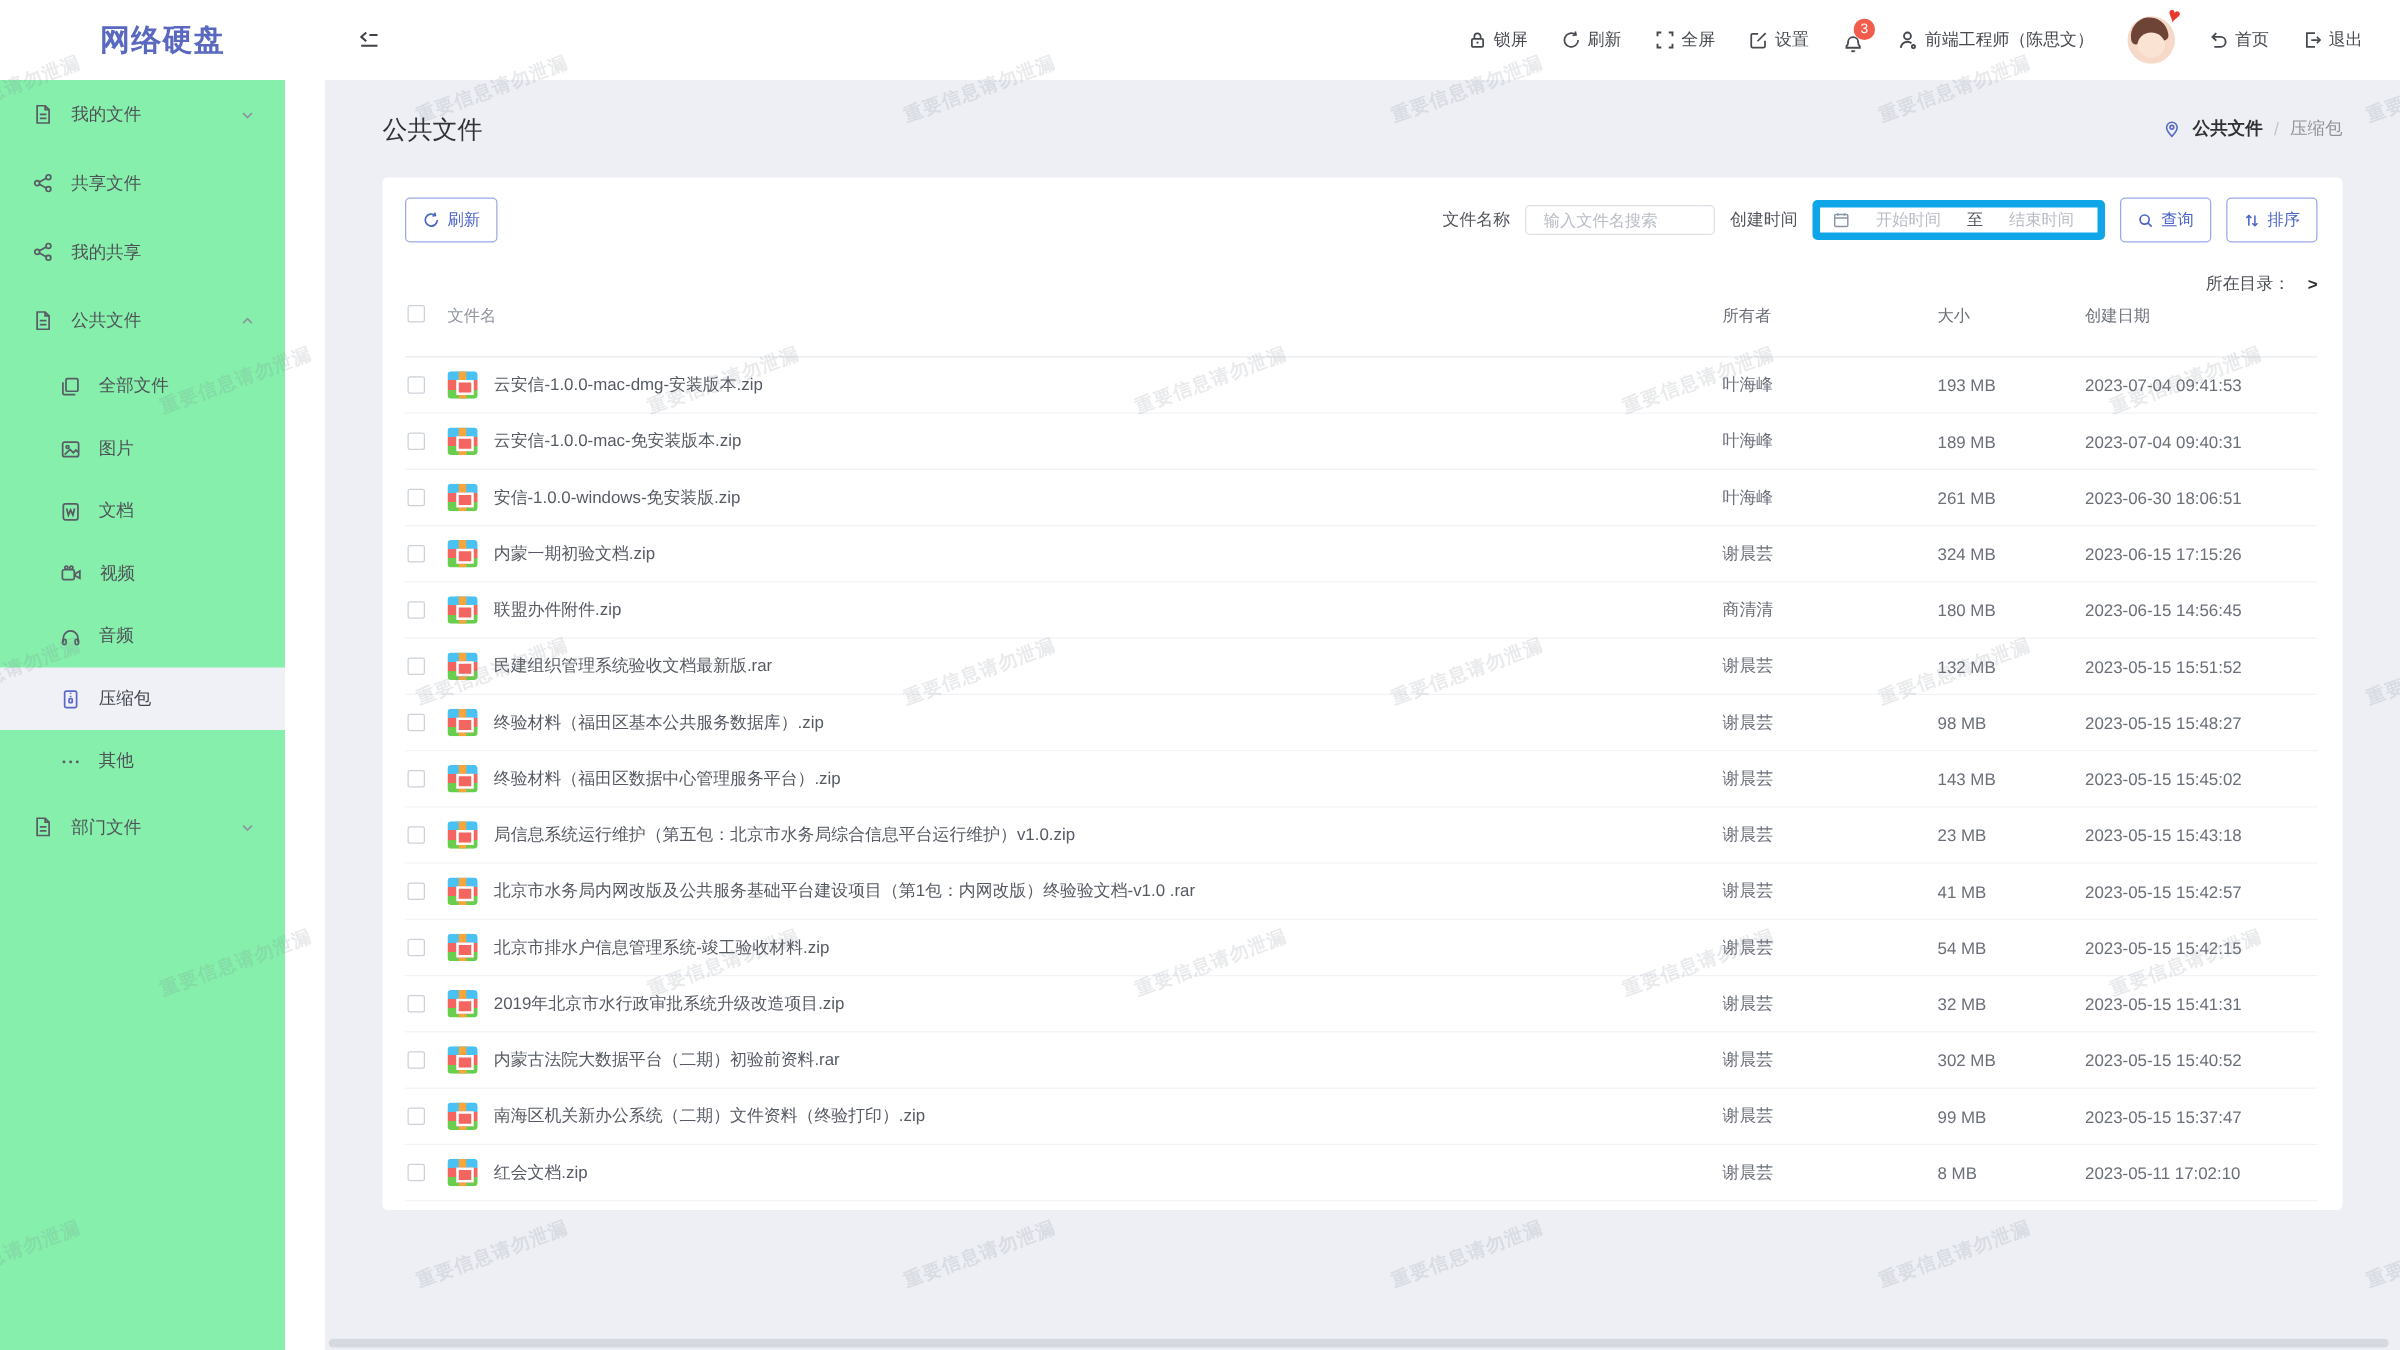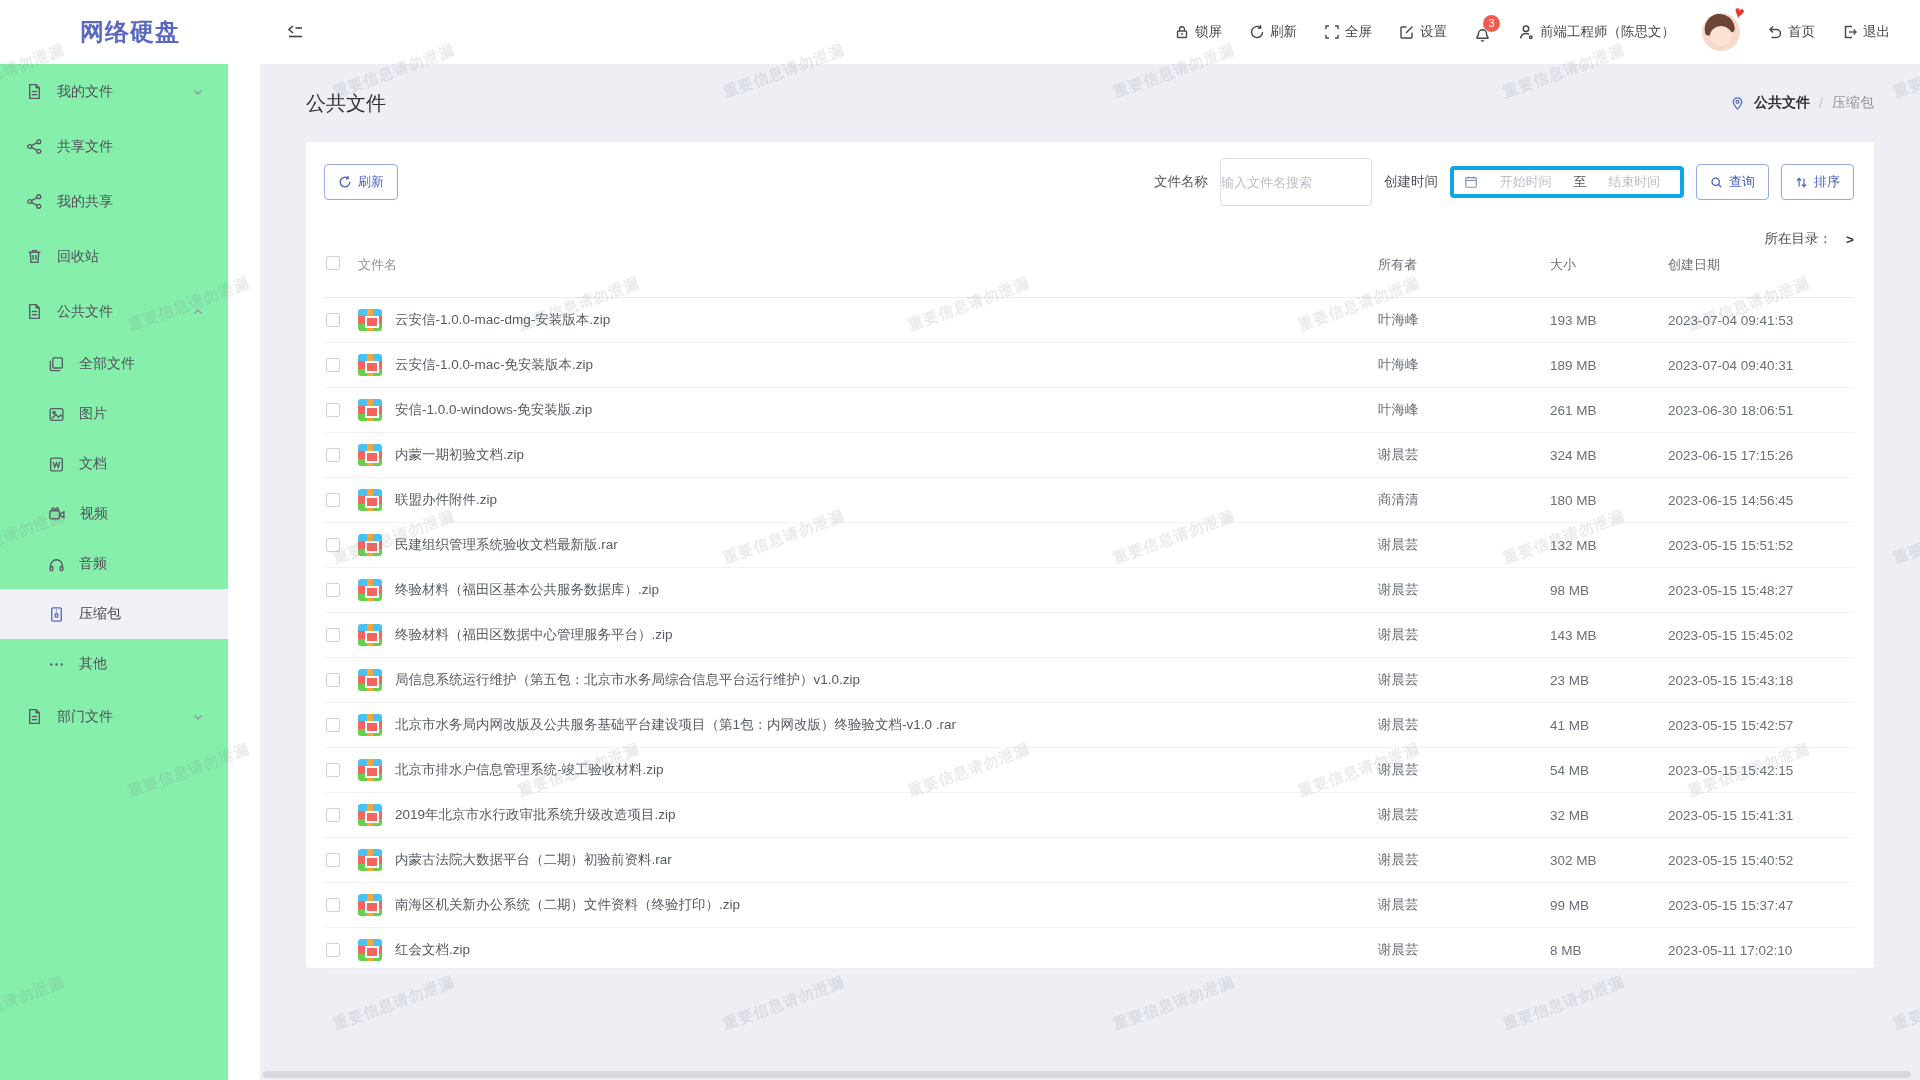--- a/index.html
+++ b/index.html
@@ -48,24 +48,24 @@
   .crumb .pin { display:flex; color:#5a6dc0; }
 
   .card { margin:0 46px; width:1568px; height:826px; background:#fff; border-radius:4px; padding:16px 20px 0 18px; }
 
   .toolbar { display:flex; align-items:center; }
   .btn { display:inline-flex; align-items:center; gap:6px; border:1px solid #9aa9e6; color:#4a63c4;
     background:#fff; border-radius:4px; font-size:13px; padding:8px 13px; cursor:pointer; }
   .btn svg { display:block; }
   .filters { margin-left:auto; display:flex; align-items:center; gap:12px; }
   .f-label { font-size:13.5px; color:#53565c; }
-  .text-input { width:152px; height:48px; border:1px solid #dcdfe6; border-radius:4px; padding:0 0;
+  .text-input { width:152px; height:24px; border:1px solid #dcdfe6; border-radius:4px; padding:0 14px;
     font-size:13px; color:#606266; font-family:inherit; outline:none; }
   .text-input::placeholder { color:#b9bdc6; }
-  .daterange { width:234px; height:32px; border:4px solid #0ea5e9; border-radius:4px; display:flex;
+  .daterange { width:234px; height:32px; border:6px solid #0ea5e9; border-radius:4px; display:flex;
     align-items:center; padding:0 10px; gap:12px; font-size:13px; }
   .daterange .ph { color:#b9bdc6; flex:1; text-align:center; }
   .daterange .to { color:#55585e; }
   .daterange .cal { display:flex; color:#8a94a6; }
 
   .dir-row { margin-top:16px; height:34px; display:flex; align-items:center; font-size:13.5px; color:#4c4f55;justify-content:flex-end; }
   .dir-arrow { margin-left:14px; color:#303133; font-weight:600; cursor:pointer; }
 
   .thead { display:flex; align-items:flex-start; height:42px; border-bottom:1px solid #e8ebf1;
     font-size:13px; color:#8f959e; }
@@ -223,32 +223,20 @@
     <span class="s-icon">
       <svg width="17" height="17" viewBox="0 0 16 16" fill="none" stroke="currentColor" stroke-width="1.3">
         <circle cx="12" cy="3.5" r="1.8"></circle>
           <circle cx="3.5" cy="8" r="1.8"></circle>
           <circle cx="12" cy="12.5" r="1.8"></circle>
         <line x1="5.2" y1="7.1" x2="10.3" y2="4.3"></line>
           <line x1="5.2" y1="8.9" x2="10.3" y2="11.7"></line>
       </svg>
     </span>
     <span>我的共享</span>
-  </div>
-  <div class="side-item">
-    <span class="s-icon">
-      <svg width="17" height="17" viewBox="0 0 16 16" fill="none" stroke="currentColor" stroke-width="1.3">
-        <line x1="2.5" y1="4" x2="13.5" y2="4"></line>
-          <path d="M6 4 V2.5 h4 V4"></path>
-        <path d="M4 4 l0.7 9.5 h6.6 L12 4"></path>
-        <line x1="6.7" y1="6.5" x2="6.7" y2="11"></line>
-          <line x1="9.3" y1="6.5" x2="9.3" y2="11"></line>
-      </svg>
-    </span>
-    <span>回收站</span>
   </div>
   <div class="side-item">
     <span class="s-icon">
       <svg width="17" height="17" viewBox="0 0 16 16" fill="none" stroke="currentColor" stroke-width="1.3">
         <path d="M3.5 1.5 h6 l3 3 v10 h-9 z"></path>
           <path d="M9.5 1.5 v3 h3"></path>
         <line x1="5.5" y1="8" x2="10.5" y2="8"></line>
           <line x1="5.5" y1="11" x2="10.5" y2="11"></line>
       </svg>
     </span>

